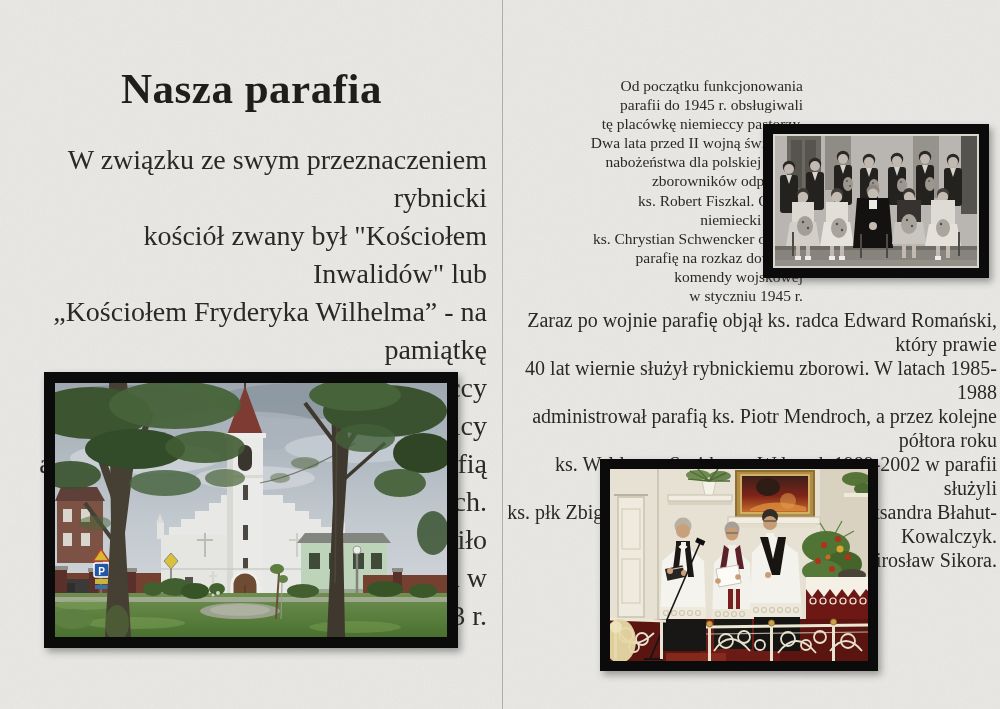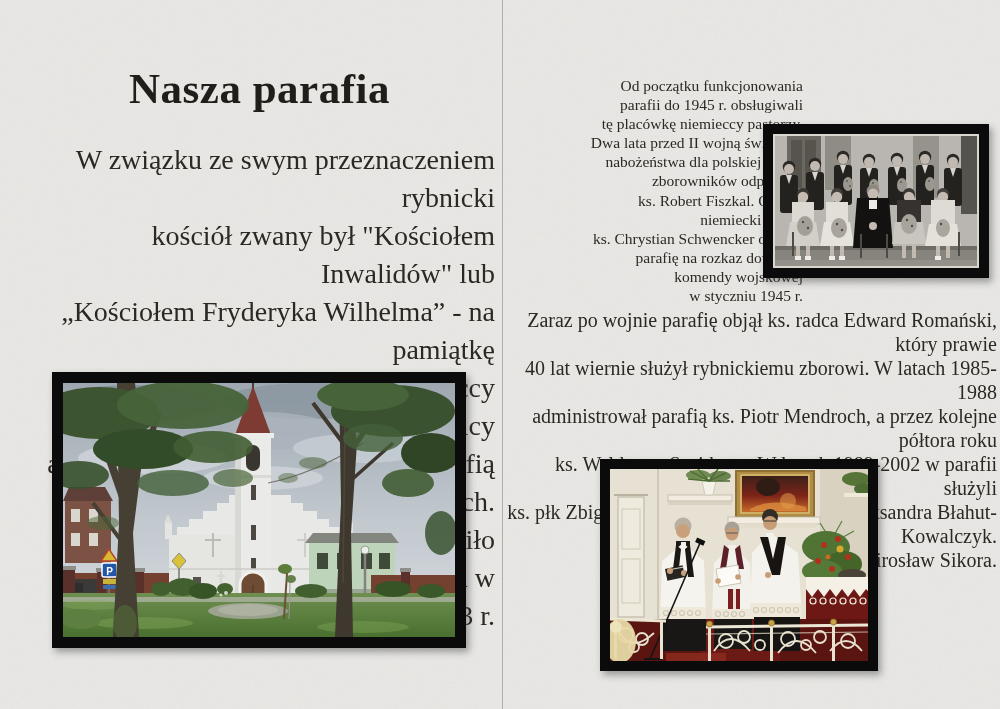--- a/index.html
+++ b/index.html
@@ -3,21 +3,21 @@
 <meta charset="utf-8">
 <style>
   html,body{margin:0;padding:0;}
   body{width:1000px;height:709px;overflow:hidden;background:#eae9e6;}
   .spread{position:relative;width:1000px;height:709px;background:#eae9e6;
           font-family:"Liberation Serif","DejaVu Serif",serif;color:#2b2923;}
   .texture{position:absolute;left:0;top:0;z-index:0;}
   .fold{position:absolute;left:502px;top:0;width:1px;height:709px;
         background:rgba(130,130,128,.55);z-index:2;}
   .page{position:absolute;top:0;height:709px;z-index:1;}
-  .page-left{left:8px;width:503px;}
+  .page-left{left:0;width:503px;}
   .page-right{left:503px;width:497px;}
   .title{position:absolute;top:66px;left:0;width:503px;margin:0;text-align:center;
          font-size:43px;line-height:1.05;font-weight:700;color:#201e1a;letter-spacing:.5px;}
   .para{margin:0;text-align:right;white-space:pre-line;}
   .para-left{position:absolute;top:141px;left:16px;width:471px;
              font-size:28px;line-height:38px;}
   .para-right-top{position:absolute;top:76px;left:4px;width:296px;
                   font-size:15.5px;line-height:19.1px;}
   .para-right-mid{position:absolute;top:308px;left:2px;width:492px;
                   font-size:20px;line-height:24px;}

